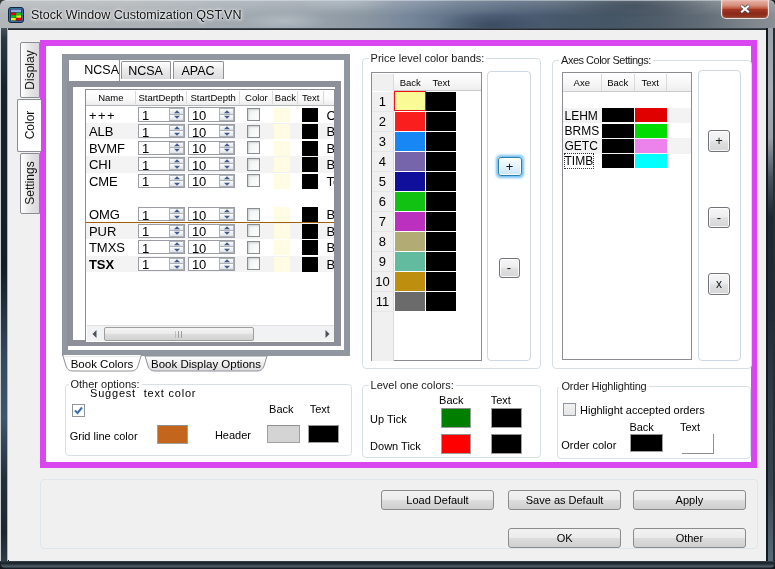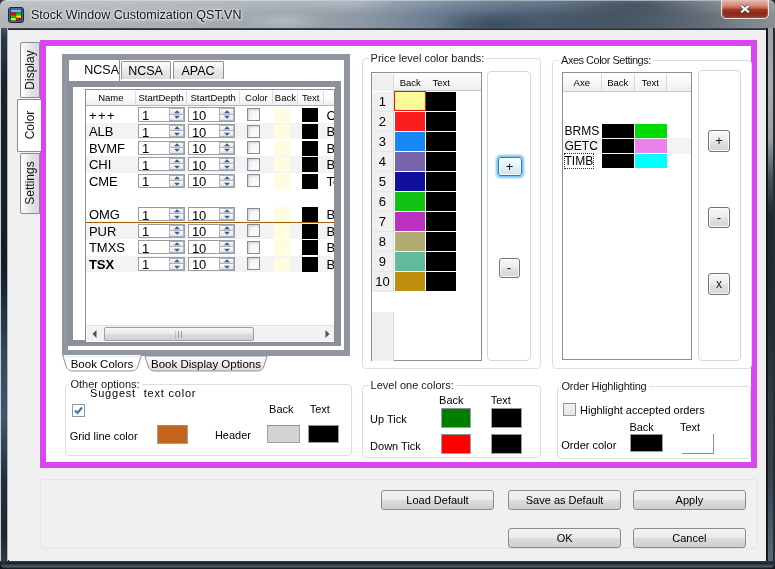--- a/index.html
+++ b/index.html
@@ -556,37 +556,47 @@
   <div class="prow" style="top:179.2px;">
     <div class="pnum">9</div>
     <div class="pback" style="background:#62ba9f;"></div>
     <div class="ptext"></div>
   </div>
   <div class="prow" style="top:199.2px;">
     <div class="pnum">10</div>
     <div class="pback" style="background:#be8e0f;"></div>
     <div class="ptext"></div>
   </div>
+  <div class="prow" style="top:219.2px;">
+    <div class="pnum">11</div>
+    <div class="pback" style="background:#6b6b6b;"></div>
+    <div class="ptext"></div>
+  </div>
   <div class="pnumcol" style="top:239.2px; height:49px;"></div>
 </div>
 <div class="etched" style="left:487.3px; top:70.7px; width:44px; height:290px; background:#fff; border-color:#ccd9e2;"></div>
 <div class="sqbtn focusglow" style="left:497.5px; top:156.5px; width:24px; height:19px; line-height:17px;">+</div>
 <div class="sqbtn" style="left:498.5px; top:258px; width:21px; height:20px; line-height:18px;">-</div>
 
 <div class="groupbox" style="left:551.6px; top:60px; width:200px; height:308.5px;">
   <div class="glabel" style="left:6.5px; letter-spacing:-0.5px;">Axes Color Settings:</div>
 </div>
 <div class="pgrid" style="left:561.5px; top:71.9px; width:130.5px; height:288.5px;">
   <div class="pghead" style="height:19.2px;">
     <div class="gh" style="left:0; width:39.5px; border-right:1px solid #d9dadd; line-height:17px; height:17.5px;">Axe</div>
     <div class="gh" style="left:39.5px; width:32.5px; border-right:1px solid #d9dadd; line-height:17px; height:17.5px;">Back</div>
     <div class="gh" style="left:72px; width:32.5px; border-right:1px solid #d9dadd; line-height:17px; height:17.5px;">Text</div>
     <div class="gh" style="left:104.5px; width:24px; border-right:none; line-height:17px; height:17.5px;"></div>
   </div>
 
+  <div class="arow" style="top:34.9px;background:#f3f3f4;">
+    <div class="aname"><span>LEHM</span></div>
+    <div class="aback"></div>
+    <div class="atext" style="background:#e00000;"></div>
+  </div>
   <div class="arow" style="top:65.5px;background:#f3f3f4;">
     <div class="aname"><span>GETC</span></div>
     <div class="aback"></div>
     <div class="atext" style="background:#ec82ec;"></div>
   </div>
   <div class="arow" style="top:50.2px;">
     <div class="aname"><span>BRMS</span></div>
     <div class="aback"></div>
     <div class="atext" style="background:#00dc00;"></div>
   </div>
@@ -639,13 +649,13 @@
 <div class="lbl" style="left:680px; top:420.5px;">Text</div>
 <div class="lbl" style="left:561.3px; top:438.5px;">Order color</div>
 <div class="swatch" style="left:630.3px; top:434.1px; width:32.7px; height:17.6px; background:#000;"></div>
 <div style="position:absolute; left:682px; top:434px; width:31.5px; height:19.5px; background:#fff; border-right:1px solid #8f8f8f; border-bottom:1px solid #8f8f8f;"></div>
 
 <div class="etched" style="left:40px; top:479.2px; width:718.2px; height:70px;"></div>
 <div class="btn" style="left:381px; top:489.8px; width:113px; height:20px; line-height:18px;">Load Default</div>
 <div class="btn" style="left:508.4px; top:489.8px; width:112.4px; height:20px; line-height:18px;">Save as Default</div>
 <div class="btn" style="left:633.2px; top:489.8px; width:112.4px; height:20px; line-height:18px;">Apply</div>
 <div class="btn" style="left:508.4px; top:527.7px; width:112.4px; height:20.8px; line-height:19px;">OK</div>
-<div class="btn" style="left:633.2px; top:527.7px; width:112.4px; height:20.8px; line-height:19px;">Cancel</div>
+<div class="btn" style="left:633.2px; top:527.7px; width:112.4px; height:20.8px; line-height:19px;">Other</div>
 
 </body></html>

